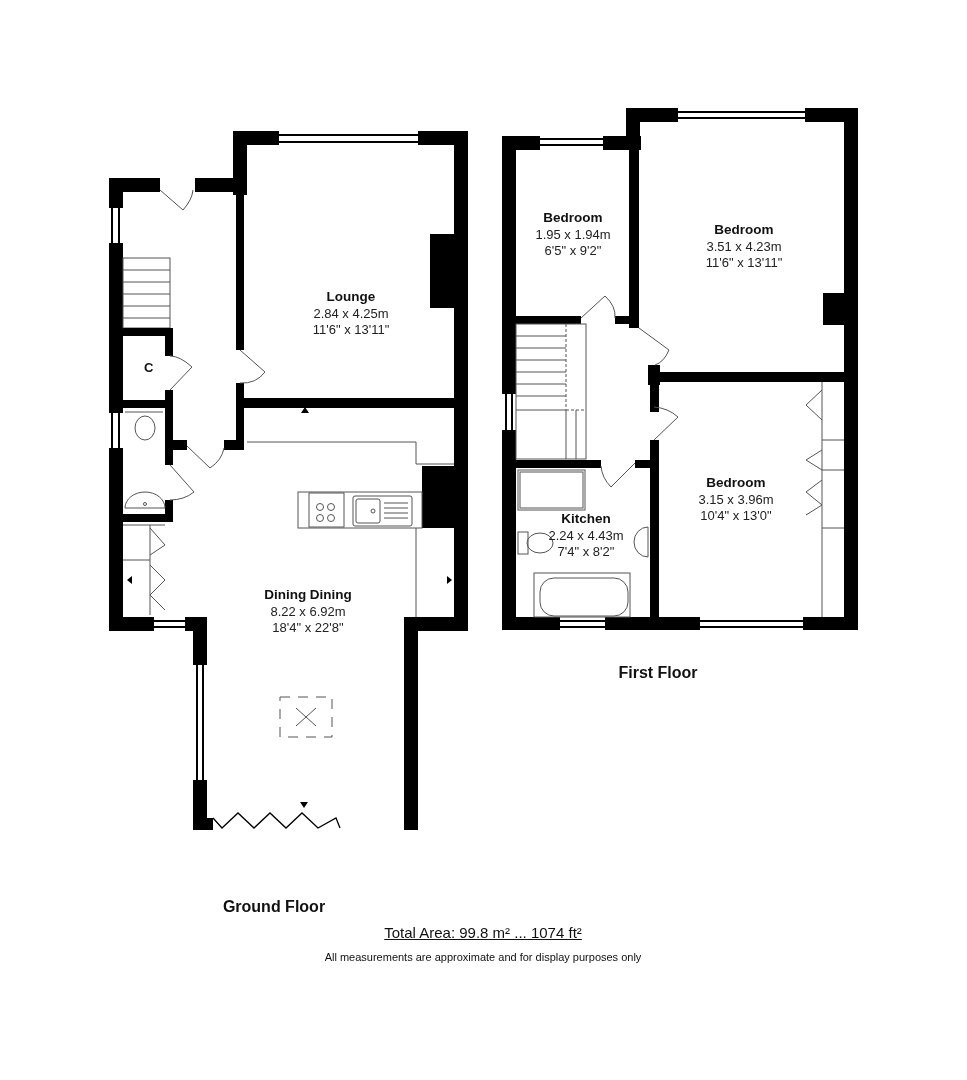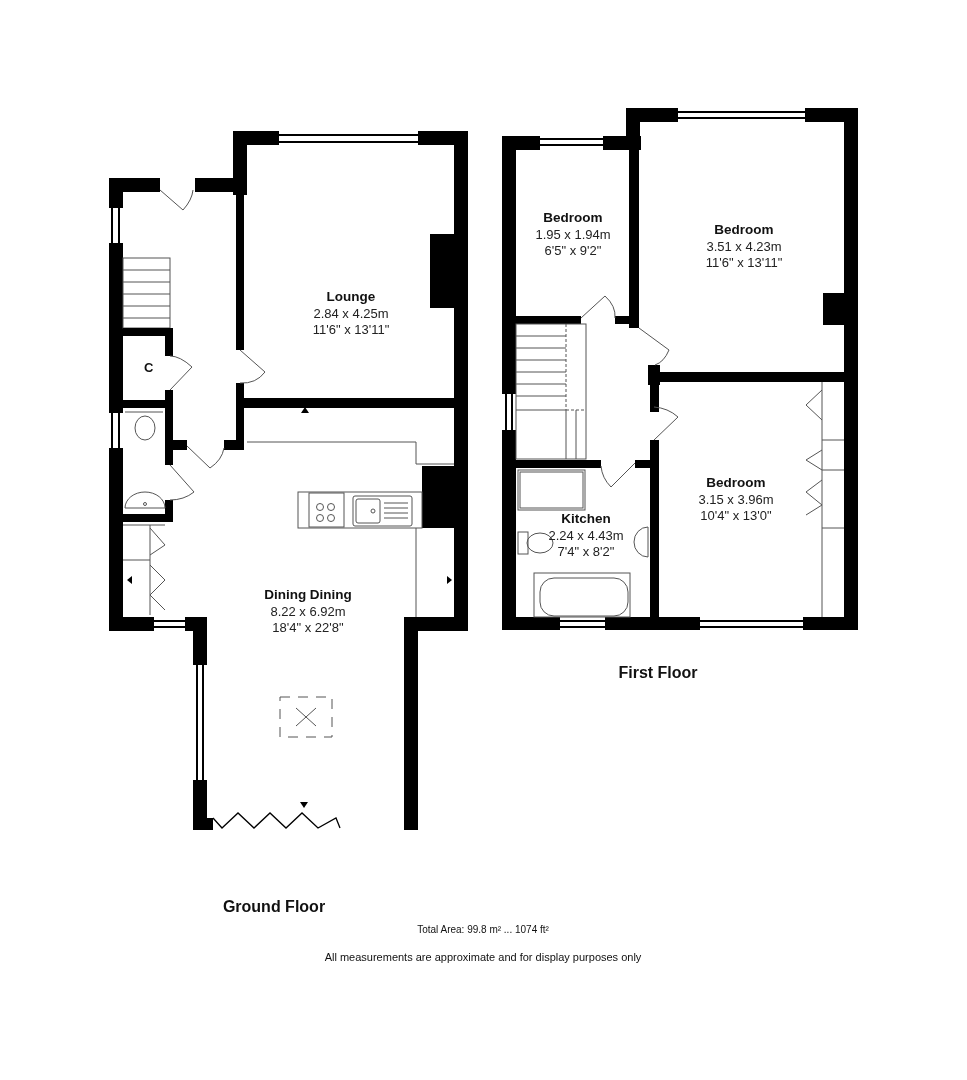--- a/index.html
+++ b/index.html
@@ -1,21 +1,21 @@
 <!DOCTYPE html>
 <html><head>
 <meta charset="utf-8">
 <style>
   html,body{margin:0;padding:0;background:#ffffff;}
   body{width:967px;height:1080px;position:relative;overflow:hidden;font-family:"Liberation Sans",sans-serif;color:#111;}
   svg{position:absolute;left:0;top:0;}
   .lbl{position:absolute;text-align:center;transform:translateX(-50%);line-height:1.25;font-size:13px;color:#222;white-space:nowrap;}
   .lbl .nm{font-weight:bold;font-size:13.5px;color:#111;}
   .floor{position:absolute;font-weight:bold;font-size:16px;color:#111;transform:translateX(-50%);white-space:nowrap;}
-  .total{position:absolute;left:483px;top:924px;transform:translateX(-50%);font-size:10px;color:#111;white-space:nowrap;}
+  .total{position:absolute;left:483px;top:924px;transform:translateX(-50%);font-size:15px;color:#111;white-space:nowrap;text-decoration:underline;}
   .disc{position:absolute;left:483px;top:951px;transform:translateX(-50%);font-size:11px;color:#111;white-space:nowrap;}
   .c-lbl{position:absolute;left:144px;top:360px;font-weight:bold;font-size:13px;}
 </style>
 </head>
 <body>
 
 <svg width="967" height="1080" viewBox="0 0 967 1080">
 
   <g fill="#000">
 

